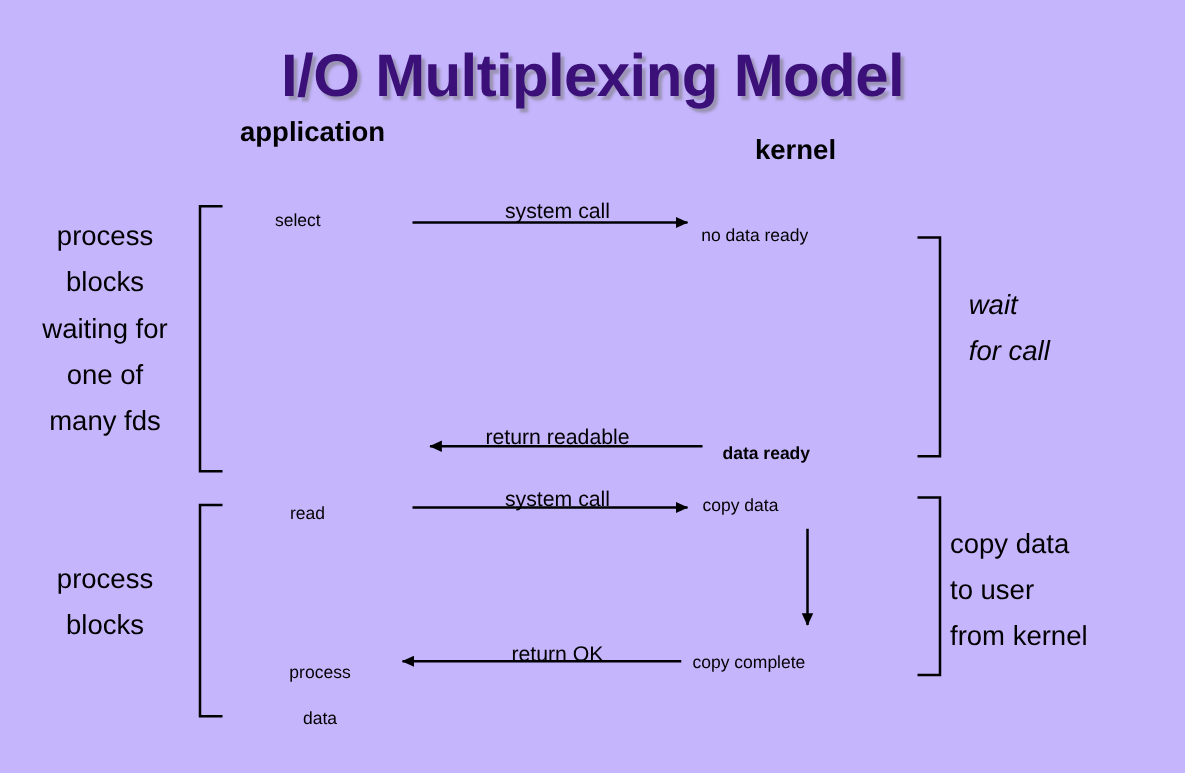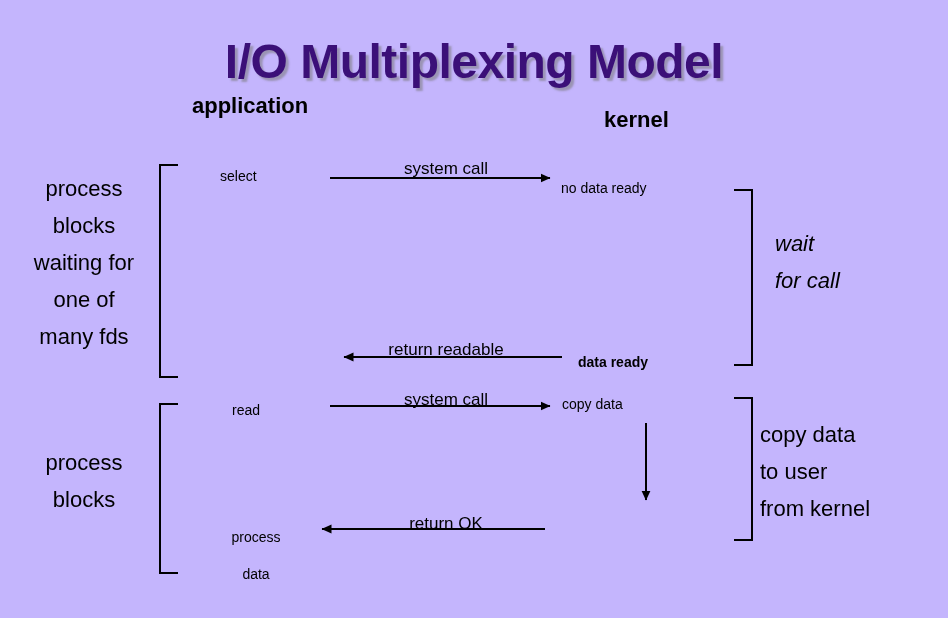--- a/index.html
+++ b/index.html
@@ -168,20 +168,21 @@
   <div class="abs node" id="n-select">select</div>
 
   <div class="abs node" id="n-nodataready">no data ready</div>
 
   <div class="abs node" id="n-dataready">data ready</div>
 
   <div class="abs node" id="n-read">read</div>
 
   <div class="abs node" id="n-copydata">copy data</div>
 
+  <div class="abs node" id="n-copycomplete">copy complete</div>
 
   <div class="abs node center" id="n-processdata">
     <div>process</div>
     <div>data</div>
   </div>
 
   <div class="abs side center" id="side-left-top">
     <div>process</div>
     <div>blocks</div>
     <div>waiting for</div>

